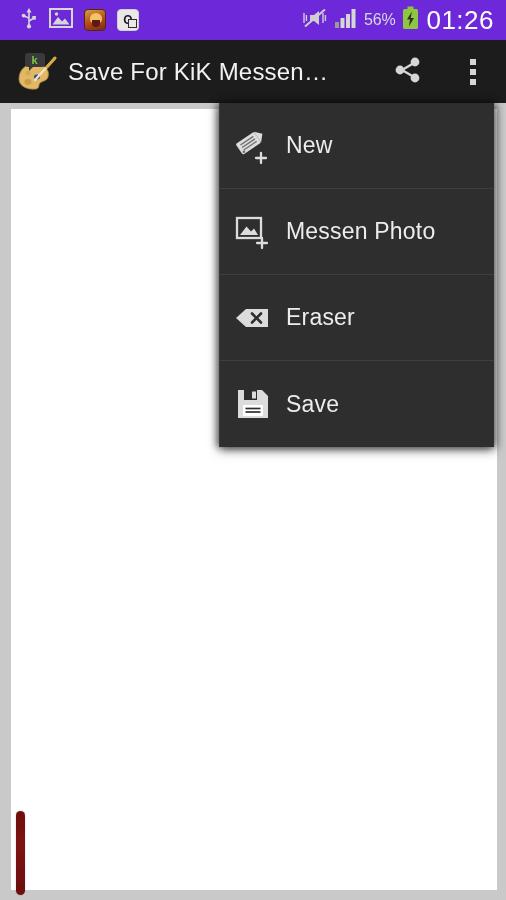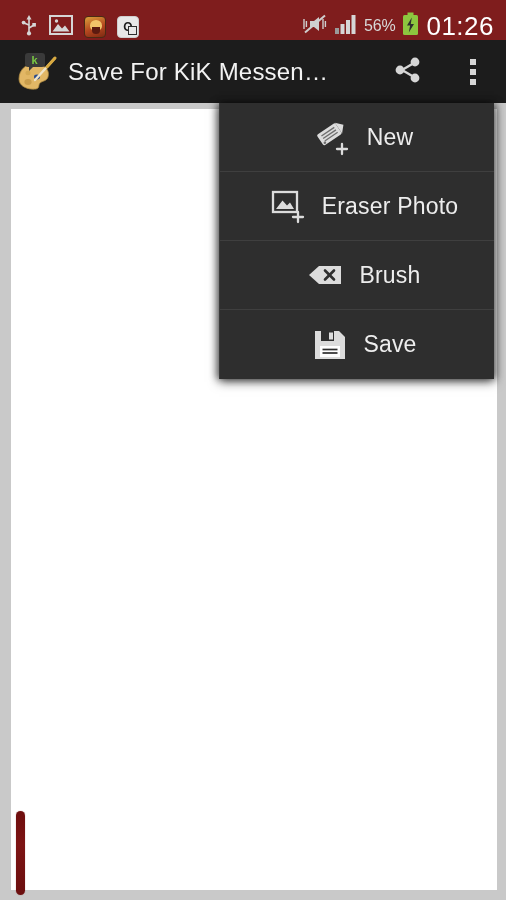--- a/index.html
+++ b/index.html
@@ -19,23 +19,23 @@
     background: #c9c9c9;
     overflow: hidden;
   }
 
   
   #status-bar {
     position: absolute;
     top: 0; left: 0;
     width: 506px;
     height: 40px;
-    background: #7f1d1d;
-    display: flex;
-    align-items: flex-end;
+    background: #6d28d9;
+    display: flex;
+    align-items: center;
     z-index: 40;
   }
   #status-left {
     display: flex;
     align-items: center;
     gap: 11px;
     padding-left: 20px;
   }
   #status-right {
     margin-left: auto;
@@ -196,26 +196,25 @@
     width: 275px;
     background: #2e2e2e;
     z-index: 60;
     border-left: 1px solid #3a3a3a;
     box-shadow: 0 3px 10px rgba(0,0,0,.55),
                 3px 0 7px rgba(0,0,0,.35),
                 -3px 0 7px rgba(0,0,0,.35);
   }
   .menu-item {
     position: relative;
-    height: 69px;
+    height: 86px;
     display: flex;
     align-items: center;
     cursor: pointer;
     border-bottom: 1px solid #3f3f3f;
-    justify-content: center;
   }
   .menu-item:last-child { border-bottom: none; }
   .menu-icon {
     width: 66px;
     display: flex;
     align-items: center;
     justify-content: center;
     flex: 0 0 auto;
   }
   .menu-label {
@@ -390,35 +389,35 @@
       <span class="menu-icon">
         <svg width="42" height="40" viewBox="0 0 42 40">
           <rect x="5" y="6" width="24" height="20" fill="none" stroke="#dcdcdc" stroke-width="2.3"></rect>
           <path d="M8 23 L14.5 14.5 L19 19.5 L22 16.5 L26 23 Z" fill="#dcdcdc"></path>
           <g stroke="#dcdcdc" stroke-width="2.3" stroke-linecap="round">
             <line x1="30" y1="26" x2="30" y2="36"></line>
             <line x1="25" y1="31" x2="35" y2="31"></line>
           </g>
         </svg>
       </span>
-      <span class="menu-label">Eraser Photo</span>
+      <span class="menu-label">Messen Photo</span>
     </div>
 
 
     <div class="menu-item">
       <span class="menu-icon">
         <svg width="42" height="40" viewBox="0 0 42 40">
           <polygon points="4,20 14,11 36,11 36,29 14,29" fill="#dcdcdc"></polygon>
           <g stroke="#2e2e2e" stroke-width="2.6" stroke-linecap="round">
             <line x1="20" y1="15.5" x2="29" y2="24.5"></line>
             <line x1="29" y1="15.5" x2="20" y2="24.5"></line>
           </g>
         </svg>
       </span>
-      <span class="menu-label">Brush</span>
+      <span class="menu-label">Eraser</span>
     </div>
 
     <div class="menu-item">
       <span class="menu-icon">
         <svg width="42" height="40" viewBox="0 0 42 40">
           <path d="M6 6 H30 L36 12 V34 H6 Z" fill="#dcdcdc"></path>
           <rect x="12" y="6" width="13" height="10" fill="#2e2e2e"></rect>
           <rect x="20" y="7.5" width="4" height="7" fill="#dcdcdc"></rect>
           <rect x="11" y="21" width="20" height="11" fill="#ffffff"></rect>
           <g stroke="#2e2e2e" stroke-width="1.7">

